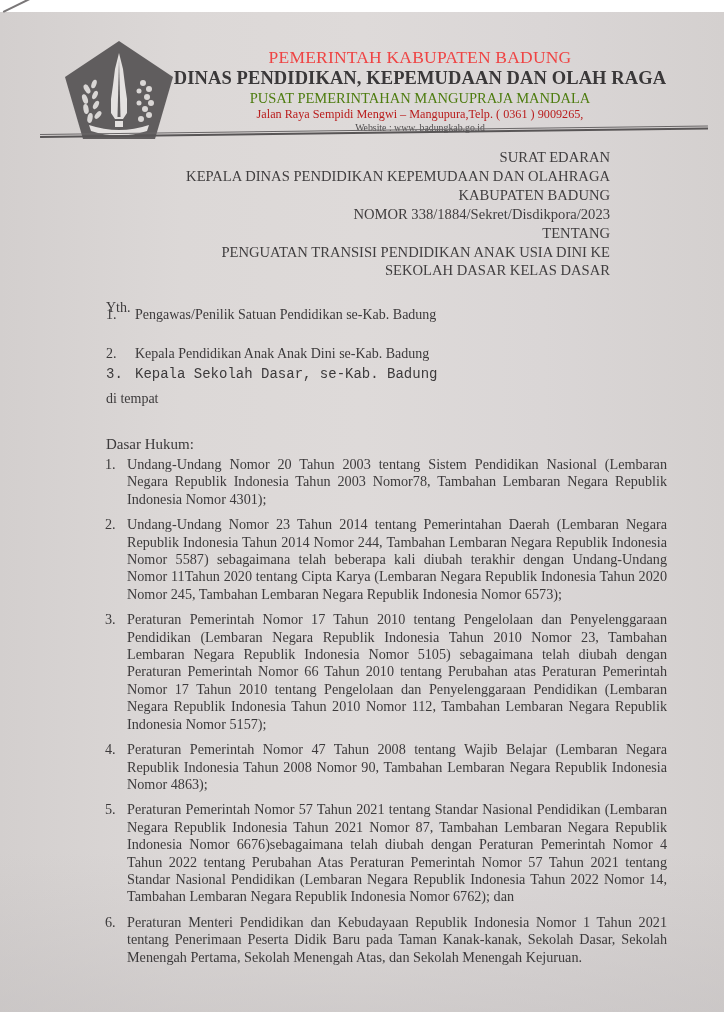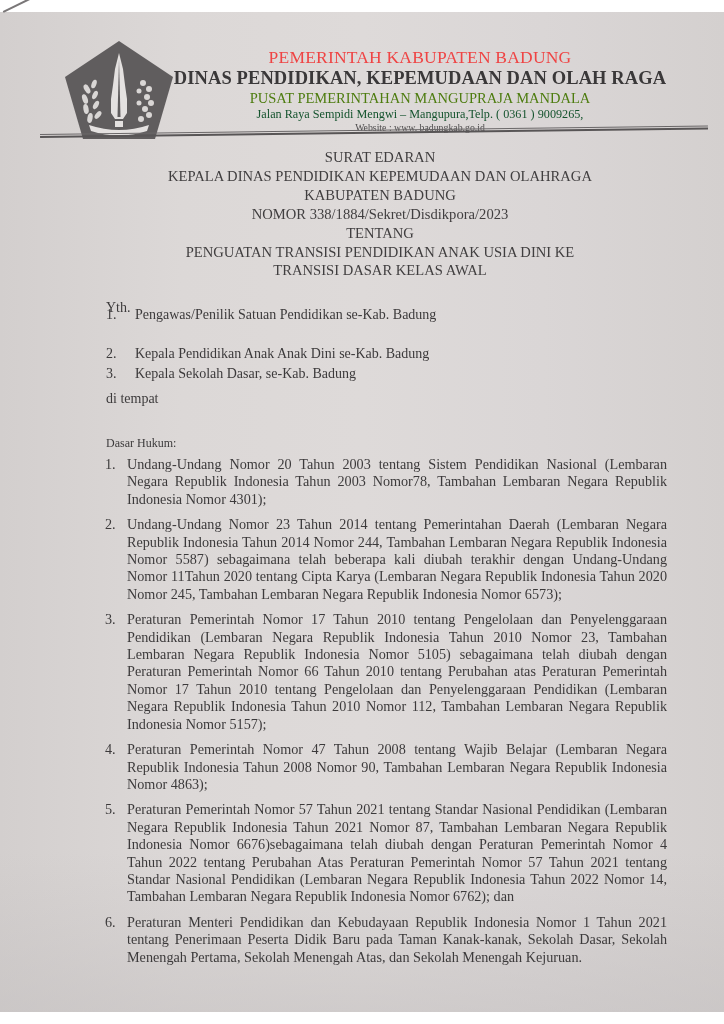--- a/index.html
+++ b/index.html
@@ -18,43 +18,43 @@
   .corner-mark {
     position:absolute; left:3px; top:11px; width:30px; height:2px; background:#7a7778;
     transform: rotate(-26deg); transform-origin:left center; border-radius:1px;
   }
   
   .logo { position:absolute; left:63px; top:39px; width:112px; height:102px; }
   .lh { position:absolute; left:150px; width:540px; text-align:center; white-space:nowrap; }
   .lh1 { top:47px; font-size:17.5px; letter-spacing:0.2px; color:#ef4444; }
   .lh2 { top:68px; font-size:18.5px; font-weight:bold; color:#3a3839; letter-spacing:0.1px; }
   .lh3 { top:90px; font-size:14.5px; color:#4d7c0f; }
-  .lh4 { top:107px; font-size:12.2px; color:#14532d; }
+  .lh4 { top:107px; font-size:12.2px; color:#b91c1c; }
   .lh5 { top:122px; font-size:9.8px; color:#4d4b4c; }
   .rule {
     position:absolute; left:40px; top:134px; width:668px; height:5px;
     transform: rotate(-0.72deg); transform-origin:left top;
   }
   .rule .a { position:absolute; left:0; right:0; top:0; height:1px; background:#6a6768; }
   .rule .b { position:absolute; left:0; right:0; top:2px; height:2px; background:#585556; }
 
   
-  .title { position:absolute; left:150px; width:460px; text-align:center; white-space:nowrap; font-size:14.6px; color:#403e3f; }
+  .title { position:absolute; left:150px; width:460px; text-align:right; white-space:nowrap; font-size:14.6px; color:#403e3f; }
   .t1 { top:149px; } .t2 { top:168px; } .t3 { top:187px; } .t4 { top:206px; }
   .t5 { top:225px; } .t6 { top:244px; } .t7 { top:262px; }
 
   
   .yth { position:absolute; left:106px; top:300px; font-size:14px; }
   .addr { position:absolute; left:106px; font-size:14px; white-space:nowrap; }
   .addr .n { display:inline-block; width:29px; }
-  .a1 { top:307px; } .a2 { top:346px; } .a3 { top:366px; }
+  .a1 { top:307px; } .a2 { top:346px; } .a3 { top:366px;font-family:Liberation Mono, monospace; }
   .ditempat { position:absolute; left:106px; top:391px; font-size:14px; }
 
   
-  .dasar-title { position:absolute; left:106px; top:436px; font-size:12px;text-align:right; }
+  .dasar-title { position:absolute; left:106px; top:436px; font-size:15px;text-align:right; }
   .dasar-list { position:absolute; left:105px; top:456px; width:562px; }
   .item { position:relative; padding-left:22px; margin-bottom:8px; font-size:14.2px; line-height:17.4px; text-align:justify; }
   .item .num { position:absolute; left:0; top:0; }
   .item .txt { display:block; }
 </style>
 </head>
 <body>
 
 <div class="paper"></div>
 <div class="corner-mark"></div>
@@ -101,21 +101,21 @@
   <div class="a"></div>
   <div class="b"></div>
 </div>
 
 <div class="title t1">SURAT EDARAN</div>
 <div class="title t2">KEPALA DINAS PENDIDIKAN KEPEMUDAAN DAN OLAHRAGA</div>
 <div class="title t3">KABUPATEN BADUNG</div>
 <div class="title t4">NOMOR 338/1884/Sekret/Disdikpora/2023</div>
 <div class="title t5">TENTANG</div>
 <div class="title t6">PENGUATAN TRANSISI PENDIDIKAN ANAK USIA DINI KE</div>
-<div class="title t7">TRANSISI DASAR KELAS AWAL</div>
+<div class="title t7">SEKOLAH DASAR KELAS DASAR</div>
 
 <div class="yth">Yth.</div>
 <div class="addr a1">
   <span class="n">1.</span><span>Pengawas/Penilik Satuan Pendidikan se-Kab. Badung</span>
 </div>
 <div class="addr a2">
   <span class="n">2.</span><span>Kepala Pendidikan Anak Anak Dini se-Kab. Badung</span>
 </div>
 <div class="addr a3">
   <span class="n">3.</span><span>Kepala Sekolah Dasar, se-Kab. Badung</span>

